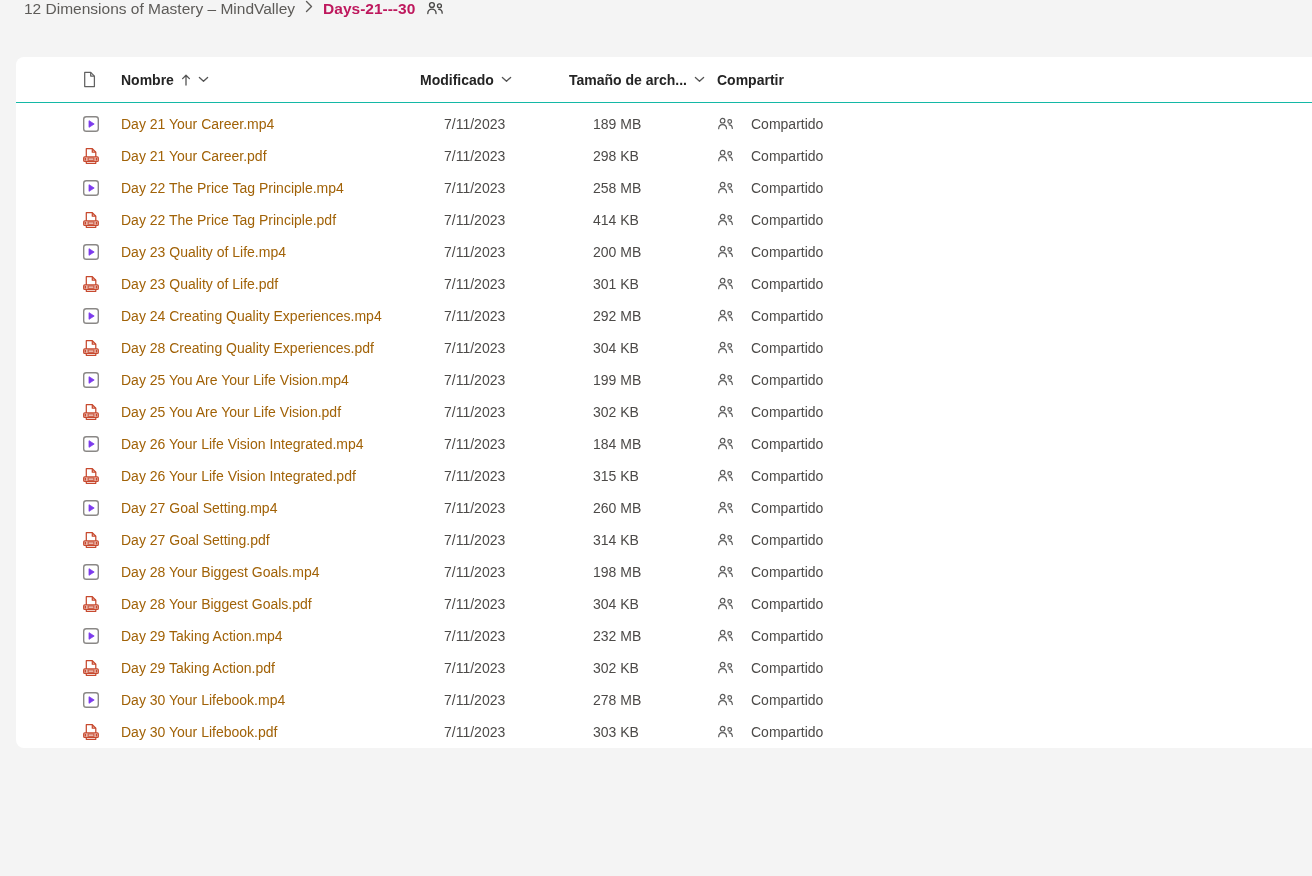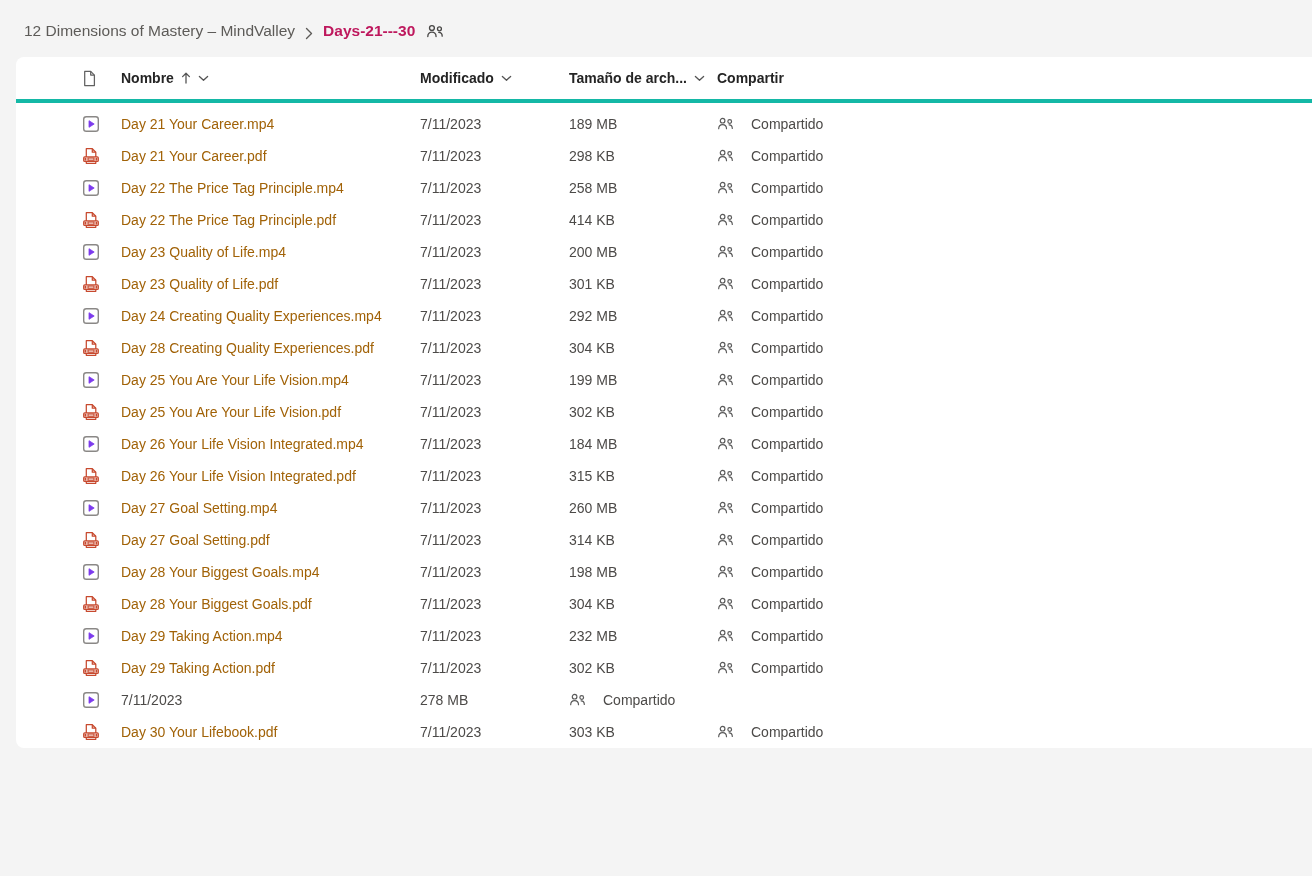--- a/index.html
+++ b/index.html
@@ -9,21 +9,21 @@
     background: #f4f4f4;
     font-family: "Liberation Sans", sans-serif;
     color: #242424;
     position: relative;
     overflow: hidden;
   }
 
   
   .breadcrumb {
     position: absolute; top: 0; left: 0; right: 0; height: 40px;
-    display: flex; align-items: flex-end;
+    display: flex; align-items: flex-start;
     padding-left: 24px; gap: 9px;
   }
   .crumb-parent { font-size: 15.5px; color: #5d5b58; white-space: nowrap; cursor: pointer; }
   .crumb-sep { display: flex; align-items: center; margin: 0 1px; }
   .crumb-current { font-size: 15.5px; font-weight: 700; color: #be185d; white-space: nowrap; }
   .crumb-shared-icon { display: flex; align-items: center; margin-left: 2px; }
 
   
   .card {
     position: absolute; left: 16px; right: 0; top: 57px; height: 691px;
@@ -34,35 +34,35 @@
   .grid-cols {
     display: grid;
     grid-template-columns: 39px 299px 149px 148px auto;
     padding-left: 66px;
     align-items: center;
   }
 
   
   .thead {
     height: 46px;
-    border-bottom: 4px solid #14b8a6;
+    border-bottom: 1px solid #14b8a6;
   }
   .th {
     display: flex; align-items: center; gap: 7px;
     font-size: 14px; font-weight: 700; color: #242424;
     cursor: pointer; white-space: nowrap;
   }
   .th.icon-col { gap: 0; }
 
   
   .list { padding-top: 5px; }
   .row { height: 32px; cursor: pointer; }
   .cell-icon { display: flex; align-items: center; }
   .cell-name { font-size: 14px; color: #a16207; white-space: nowrap; overflow: hidden; }
-  .cell-meta { font-size: 14px; color: #4c4a48; white-space: nowrap; }
+  .cell-meta { font-size: 14px; color: #4c4a48; white-space: nowrap; margin-left: 24px; }
   .cell-shared {
     display: flex; align-items: center; gap: 17px;
     font-size: 14px; color: #4c4a48; white-space: nowrap; cursor: pointer;
   }
   svg { display: block; }
 </style>
 </head>
 <body>
 
 <div class="breadcrumb">
@@ -552,20 +552,21 @@
   </div>
 
   <div class="row grid-cols">
     <div class="cell-icon">
       <svg width="18" height="18" viewBox="0 0 18 18">
         <rect x="1.7" y="1.7" width="14.6" height="14.6" rx="2.6" fill="#ffffff" stroke="#8a8886" stroke-width="1.4"></rect>
         <path d="M7 5.7 L12.2 9 L7 12.3 Z" fill="#7c3aed" stroke="#7c3aed" stroke-width="0.8" stroke-linejoin="round"></path>
       </svg>
 
     </div>
+    <div class="cell-name">Day 30 Your Lifebook.mp4</div>
     <div class="cell-meta">7/11/2023</div>
     <div class="cell-meta">278 MB</div>
     <div class="cell-shared">
       <svg width="17" height="16" viewBox="0 0 17 16">
         <circle cx="5.6" cy="4.7" r="2.3" fill="none" stroke="#5b5b5b" stroke-width="1.2"></circle>
         <path d="M1.7 12.7 c0-2.5 1.8-4.1 3.9-4.1 c2.1 0 3.9 1.6 3.9 4.1" fill="none" stroke="#5b5b5b" stroke-width="1.2" stroke-linecap="round"></path>
         <circle cx="12.7" cy="5.5" r="1.85" fill="none" stroke="#5b5b5b" stroke-width="1.2"></circle>
         <path d="M12.1 8.9 c1.9 0.1 3.2 1.6 3.2 3.5" fill="none" stroke="#5b5b5b" stroke-width="1.2" stroke-linecap="round"></path>
       </svg>
       <span>Compartido</span>

